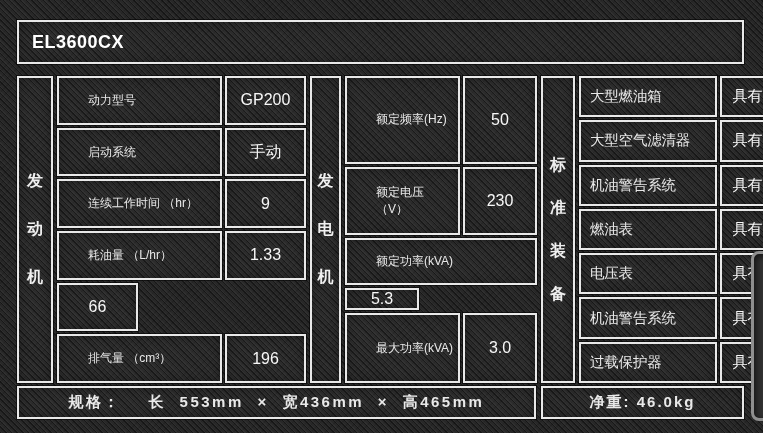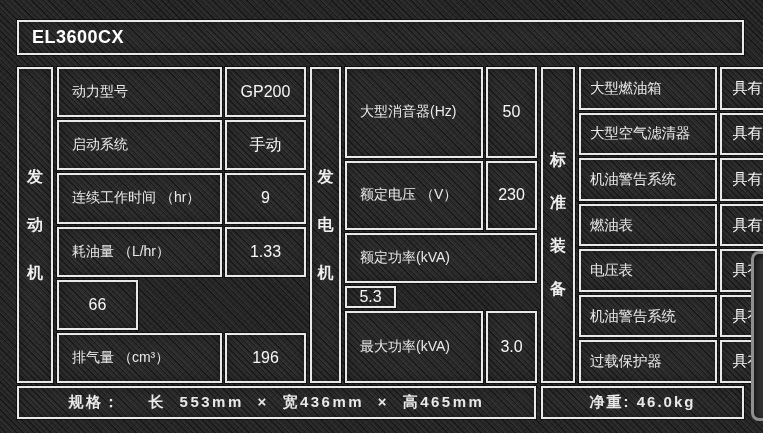--- a/index.html
+++ b/index.html
@@ -20,21 +20,21 @@
   .boxed {
     border:2px solid #e8e8e8;
     box-shadow: 0 0 0 1px rgba(0,0,0,0.55), inset 0 0 10px rgba(0,0,0,0.35);
     background-color:#2c2c2c;
     background-image:
       repeating-linear-gradient(45deg, rgba(0,0,0,0.40) 0 1px, rgba(255,255,255,0.035) 1px 2px, transparent 2px 4px),
       repeating-linear-gradient(135deg, rgba(0,0,0,0.12) 0 1px, transparent 1px 5px);
     box-sizing:border-box;
   }
   .title-box {
-    height:35px; flex:0 0 auto;
+    height:44px; flex:0 0 auto;
     display:flex; align-items:center;
     padding-left:13px;
     margin-bottom:12px;
     font-size:18px; font-weight:bold; color:#ffffff;
     letter-spacing:0.5px;
   }
   .main { flex:1 1 auto; display:flex; gap:4px; margin-bottom:3px; min-height:0; }
   .vcol {
     flex:0 0 auto;
     display:flex; flex-direction:column;
@@ -48,25 +48,25 @@
   .tbl-engine    { width:249px; }
   .tbl-generator { width:192px; }
   .tbl-equip     { width:196px; }
   .row { display:flex; gap:3px; flex:1 1 0; min-height:0; }
   
   .tbl-generator .row:nth-child(1) { flex-grow:92; }
   .tbl-generator .row:nth-child(2) { flex-grow:71; }
   .tbl-generator .row:nth-child(3) { flex-grow:76;flex-direction:column; }
   .tbl-generator .row:nth-child(4) { flex-grow:73; }
   .cell { display:flex; align-items:center; box-sizing:border-box; }
-  .cell.label { flex:1 1 auto; padding-left:13px; padding-right:4px; font-size:14px; color:#e9e9e9; }
+  .cell.label { flex:1 1 auto; padding-left:29px; padding-right:4px; font-size:12px; color:#e9e9e9; }
   .tbl-equip .cell.label { padding-left:9px; font-size:14.5px; letter-spacing:-0.2px; }
   .cell.value { flex:0 0 auto; justify-content:center; font-size:16px; color:#f7f7f7; }
   .tbl-engine    .cell.value { width:81px; }
-  .tbl-generator .cell.value { width:51px; }
+  .tbl-generator .cell.value { width:74px; }
   .tbl-equip     .cell.value { width:55px; font-size:15px; }
   .footer { flex:0 0 33px; display:flex; gap:5px; }
   .footer-left {
     width:519px; display:flex; align-items:center; justify-content:center;
     font-size:15px; font-weight:bold; color:#e9e9e9;
     letter-spacing:2.5px; word-spacing:7px; white-space:pre;
   }
   .footer-right {
     width:203px; display:flex; align-items:center; justify-content:center;
     font-size:15px; font-weight:bold; color:#e9e9e9;
@@ -121,21 +121,21 @@
         </div>
       </div>
 
     <div class="vcol vcol-generator boxed" id="vcol-1">
         <span>发</span>
         <span>电</span>
         <span>机</span>
       </div>
     <div class="spec-table tbl-generator" id="table-1">
         <div class="row">
-          <div class="cell label boxed">大型消音器(Hz)</div>
+          <div class="cell label boxed">额定频率(Hz)</div>
           <div class="cell value boxed">50</div>
         </div>
         <div class="row">
           <div class="cell label boxed">额定电压 （V）</div>
           <div class="cell value boxed">230</div>
         </div>
         <div class="row">
           <div class="cell label boxed">额定功率(kVA)</div>
           <div class="cell value boxed">5.3</div>
         </div>

